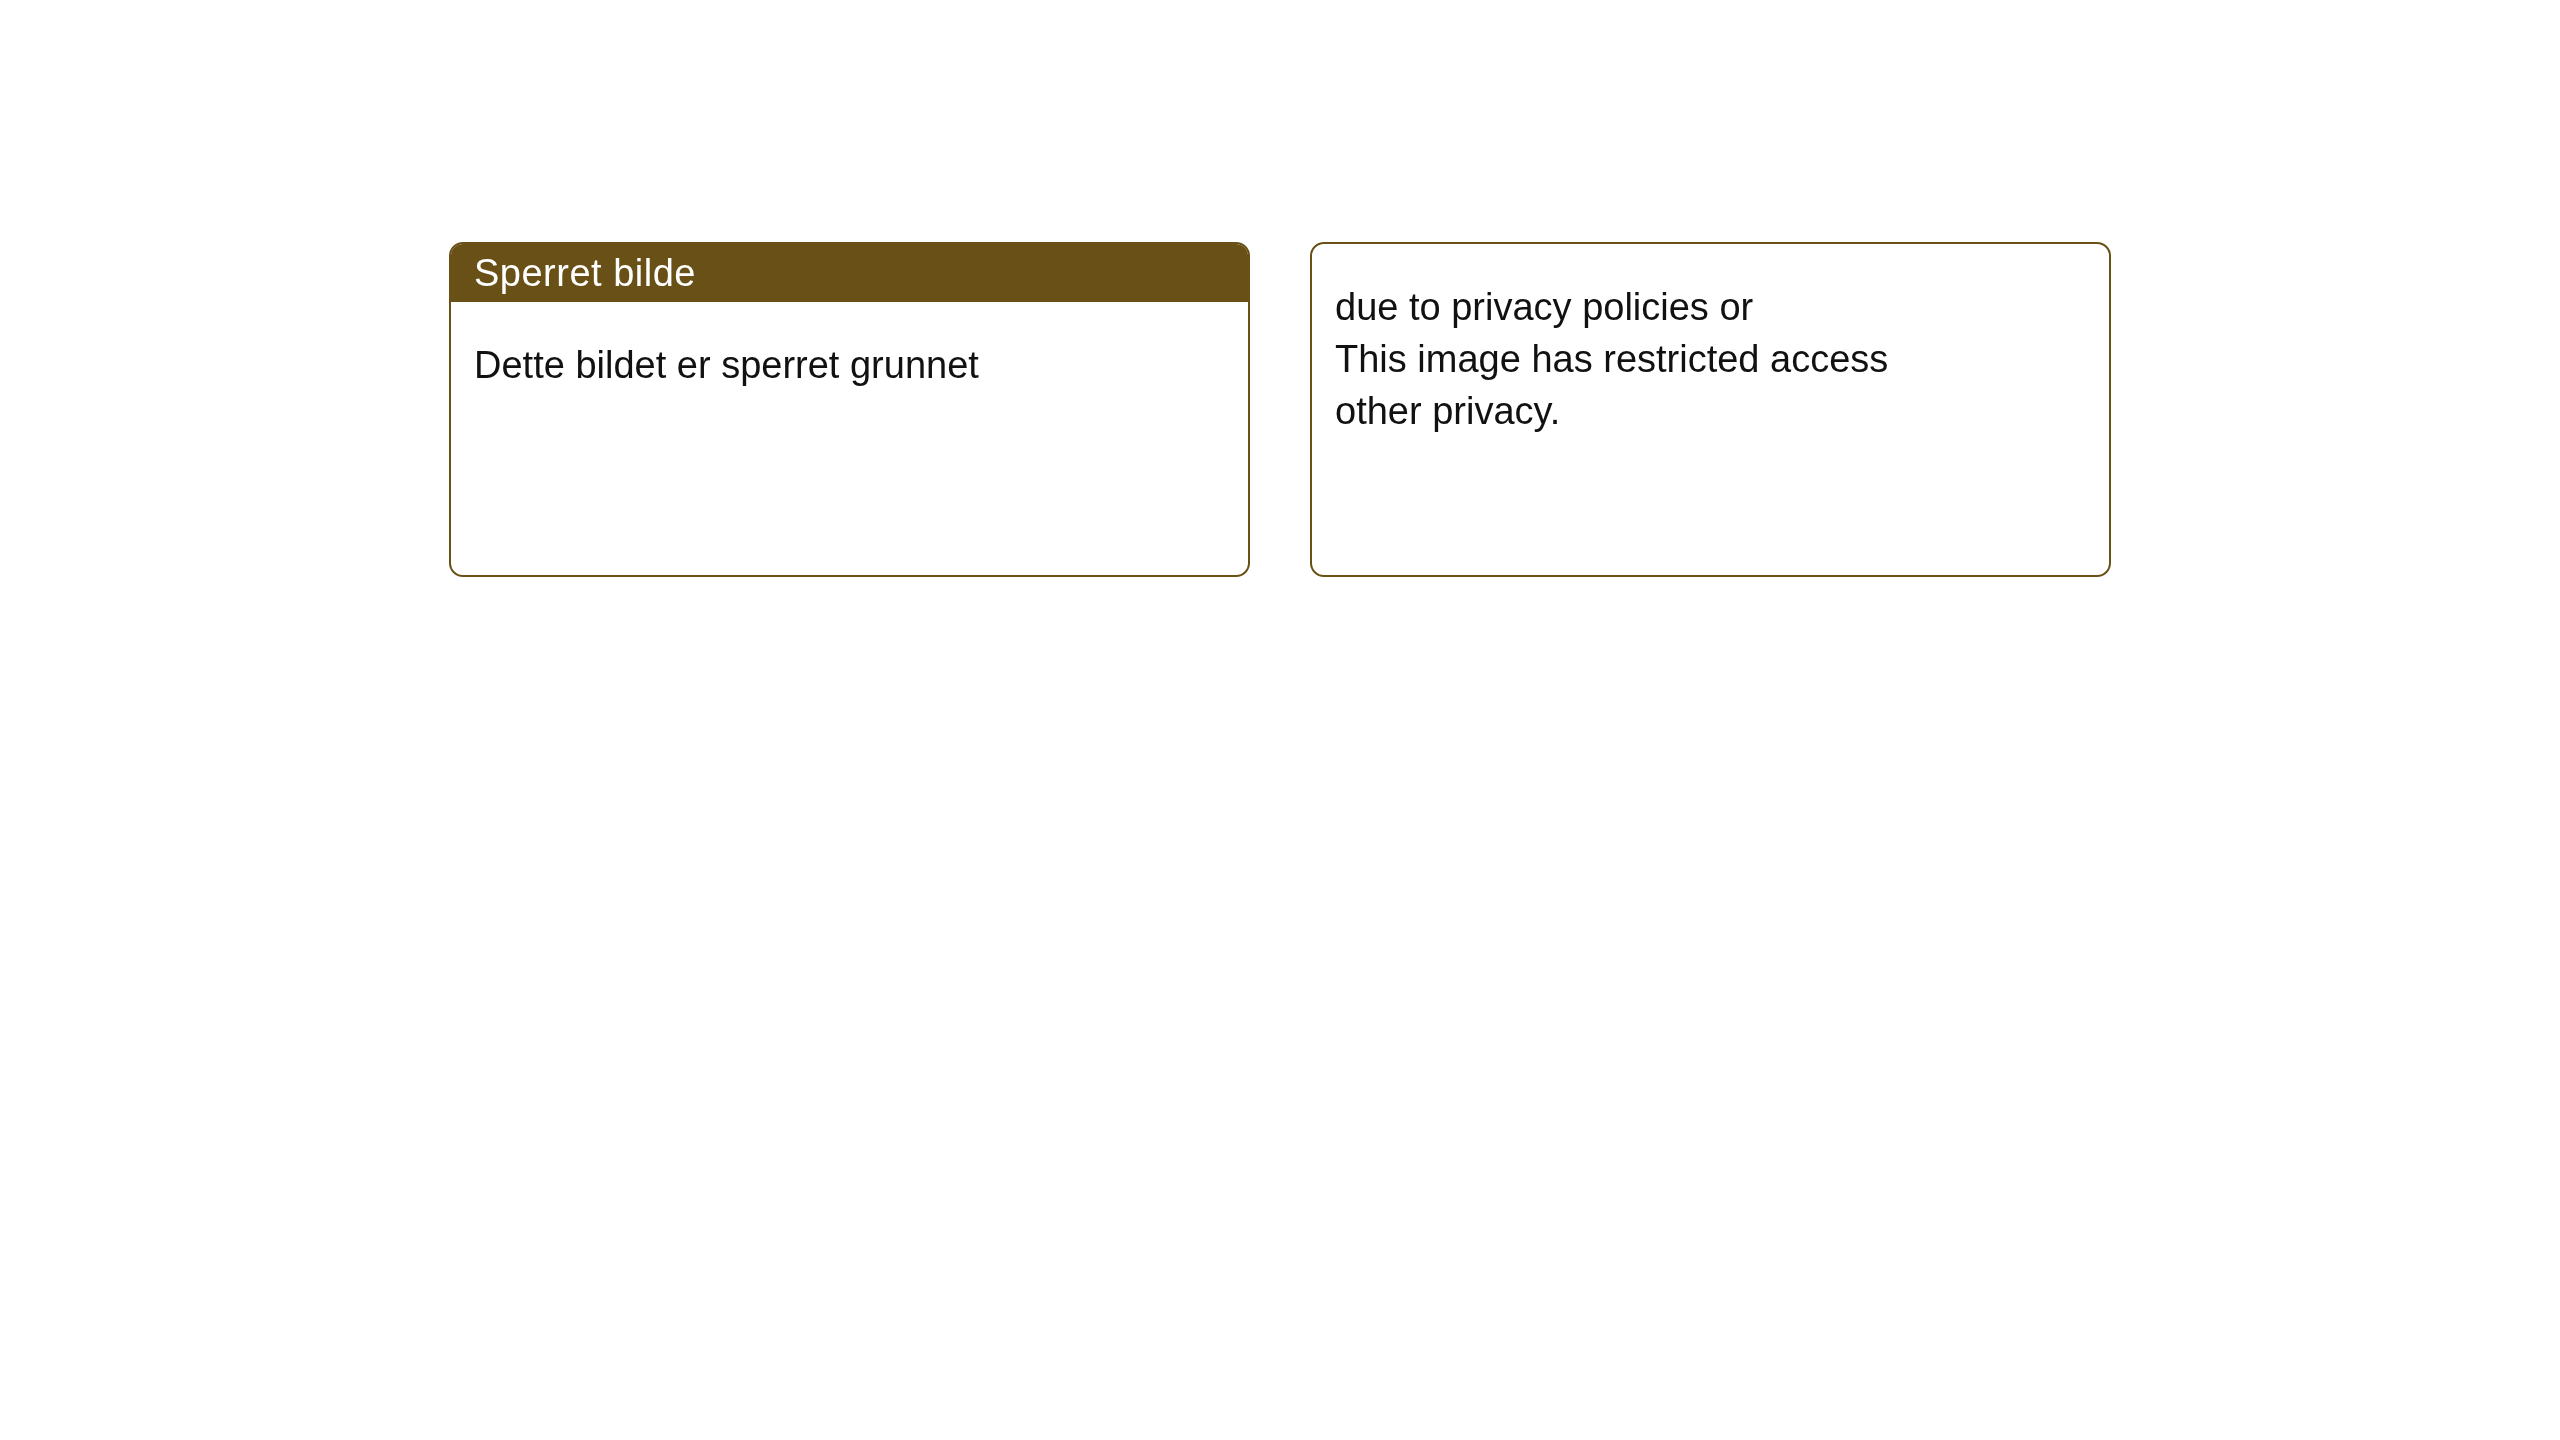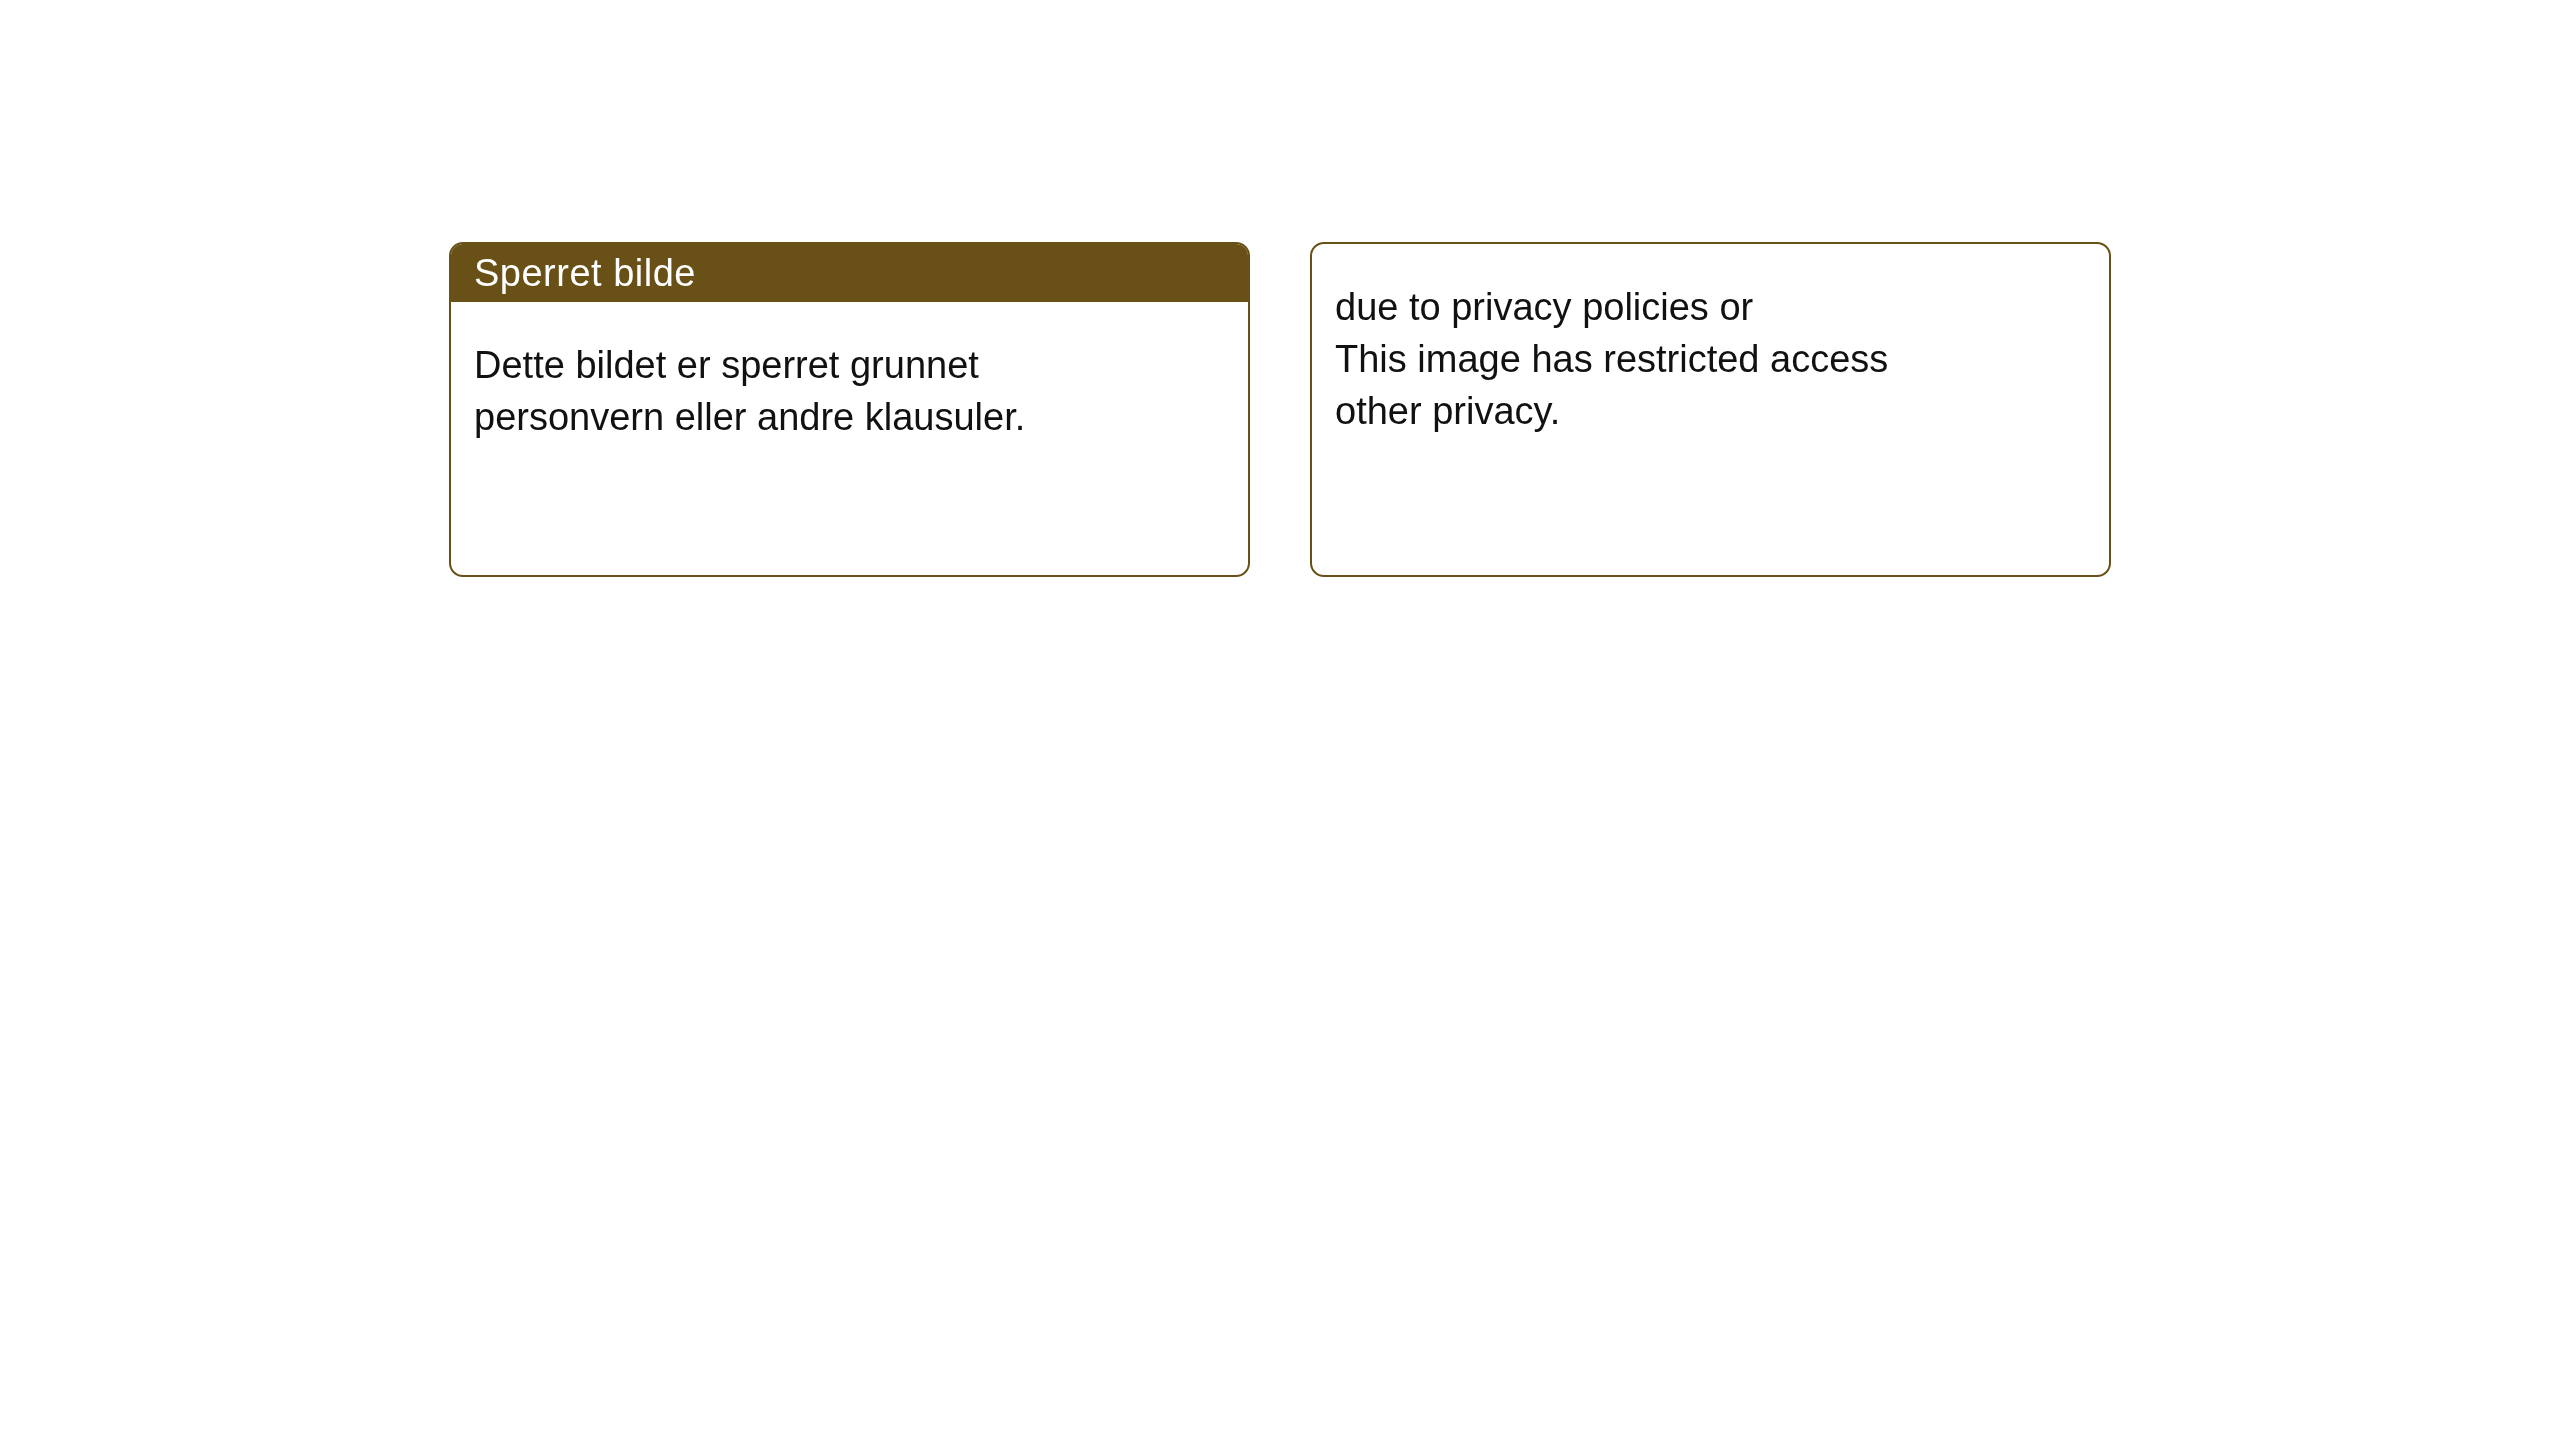--- a/index.html
+++ b/index.html
@@ -60,21 +60,20 @@
 <body>
 
 <div class="stage">
 
   <div class="notice-card card-left">
     <div class="card-header">
       <span>Sperret bilde</span>
     </div>
     <div class="card-body">
       <div class="line">Dette bildet er sperret grunnet</div>
-      <div class="line">personvern eller andre klausuler.</div>
     </div>
   </div>
 
   <div class="notice-card card-right">
     <div class="card-body">
       <div class="line">due to privacy policies or</div>
       <div class="line">This image has restricted access</div>
       <div class="line">other privacy.</div>
     </div>
   </div>

